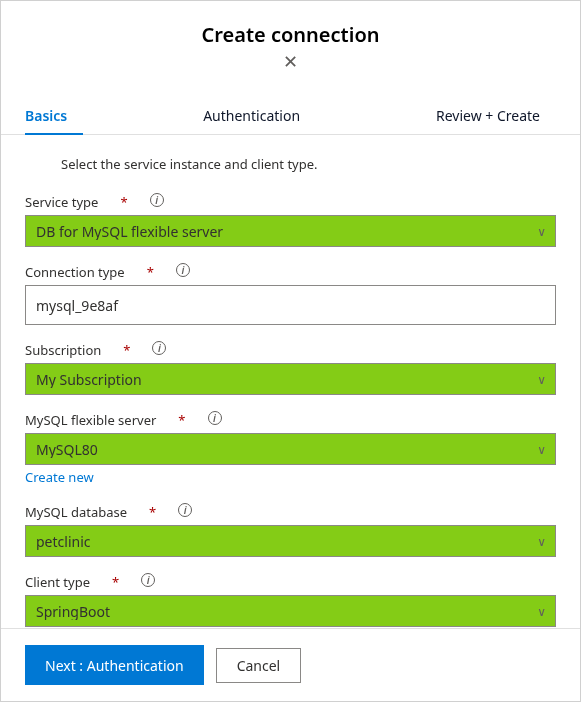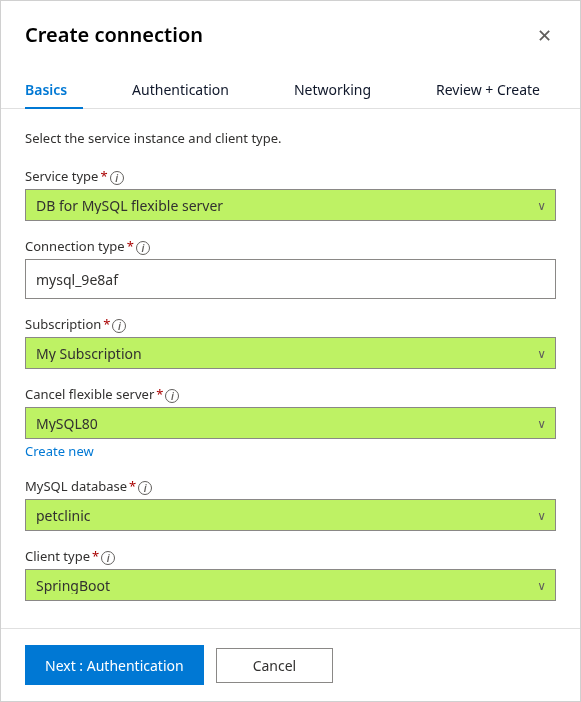--- a/index.html
+++ b/index.html
@@ -26,20 +26,21 @@
       display: flex;
       flex-direction: column;
       position: relative;
     }
 
     .modal-header {
       display: flex;
       justify-content: space-between;
       align-items: center;
       padding: 20px 24px 0 24px;
+      flex-direction: column;
     }
 
     .modal-title {
       font-size: 20px;
       font-weight: 600;
       color: #000000;
     }
 
     .close-btn {
       background: none;
@@ -83,33 +84,34 @@
     .modal-body {
       flex: 1;
       padding: 20px 24px;
       overflow-y: auto;
     }
 
     .section-description {
       font-size: 13px;
       color: #323130;
       margin-bottom: 20px;
+      margin-left: 36px;
     }
 
     .form-group {
       margin-bottom: 16px;
     }
 
     .form-label {
       font-size: 13px;
       color: #323130;
       margin-bottom: 4px;
       display: flex;
-      align-items: flex-end;
-      gap: 2px;
+      align-items: flex-start;
+      gap: 22px;
     }
 
     .required-star {
       color: #a80000;
     }
 
     .info-icon {
       display: inline-flex;
       align-items: center;
       justify-content: center;
@@ -122,21 +124,21 @@
       cursor: pointer;
       font-style: italic;
       font-weight: 600;
       line-height: 1;
     }
 
     .form-select {
       width: 100%;
       padding: 6px 32px 6px 10px;
       border: 1px solid #8a8886;
-      background: #bef264;
+      background: #84cc16;
       font-size: 14px;
       color: #323130;
       appearance: none;
       -webkit-appearance: none;
       cursor: pointer;
       height: 32px;
       position: relative;
     }
 
     .select-wrapper {
@@ -189,40 +191,39 @@
       font-size: 14px;
       cursor: pointer;
       height: 40px;
       font-weight: 400;
     }
 
     .btn-secondary {
       background: #ffffff;
       color: #323130;
       border: 1px solid #8a8886;
-      padding: 6px 36px;
+      padding: 6px 20px;
       font-size: 14px;
       cursor: pointer;
       height: 35px;
     }
   </style>
 </head>
 <body>
 
 <div class="modal">
 
   <div class="modal-header">
     <h1 class="modal-title">Create connection</h1>
     <button class="close-btn">✕</button>
   </div>
 
   <div class="tabs">
     <div class="tab active">Basics</div>
     <div class="tab">Authentication</div>
-    <div class="tab">Networking</div>
     <div class="tab">Review + Create</div>
   </div>
 
   <div class="modal-body">
 
     <p class="section-description">Select the service instance and client type.</p>
 
     <div class="form-group">
       <div class="form-label">
         <span>Service type</span>
@@ -253,21 +254,21 @@
       </div>
       <div class="select-wrapper">
         <select class="form-select">
           <option>My Subscription</option>
         </select>
       </div>
     </div>
 
     <div class="form-group">
       <div class="form-label">
-        <span>Cancel flexible server</span>
+        <span>MySQL flexible server</span>
         <span class="required-star">*</span>
         <span class="info-icon">i</span>
       </div>
       <div class="select-wrapper">
         <select class="form-select">
           <option>MySQL80</option>
         </select>
       </div>
       <a class="create-new-link">Create new</a>
     </div>

